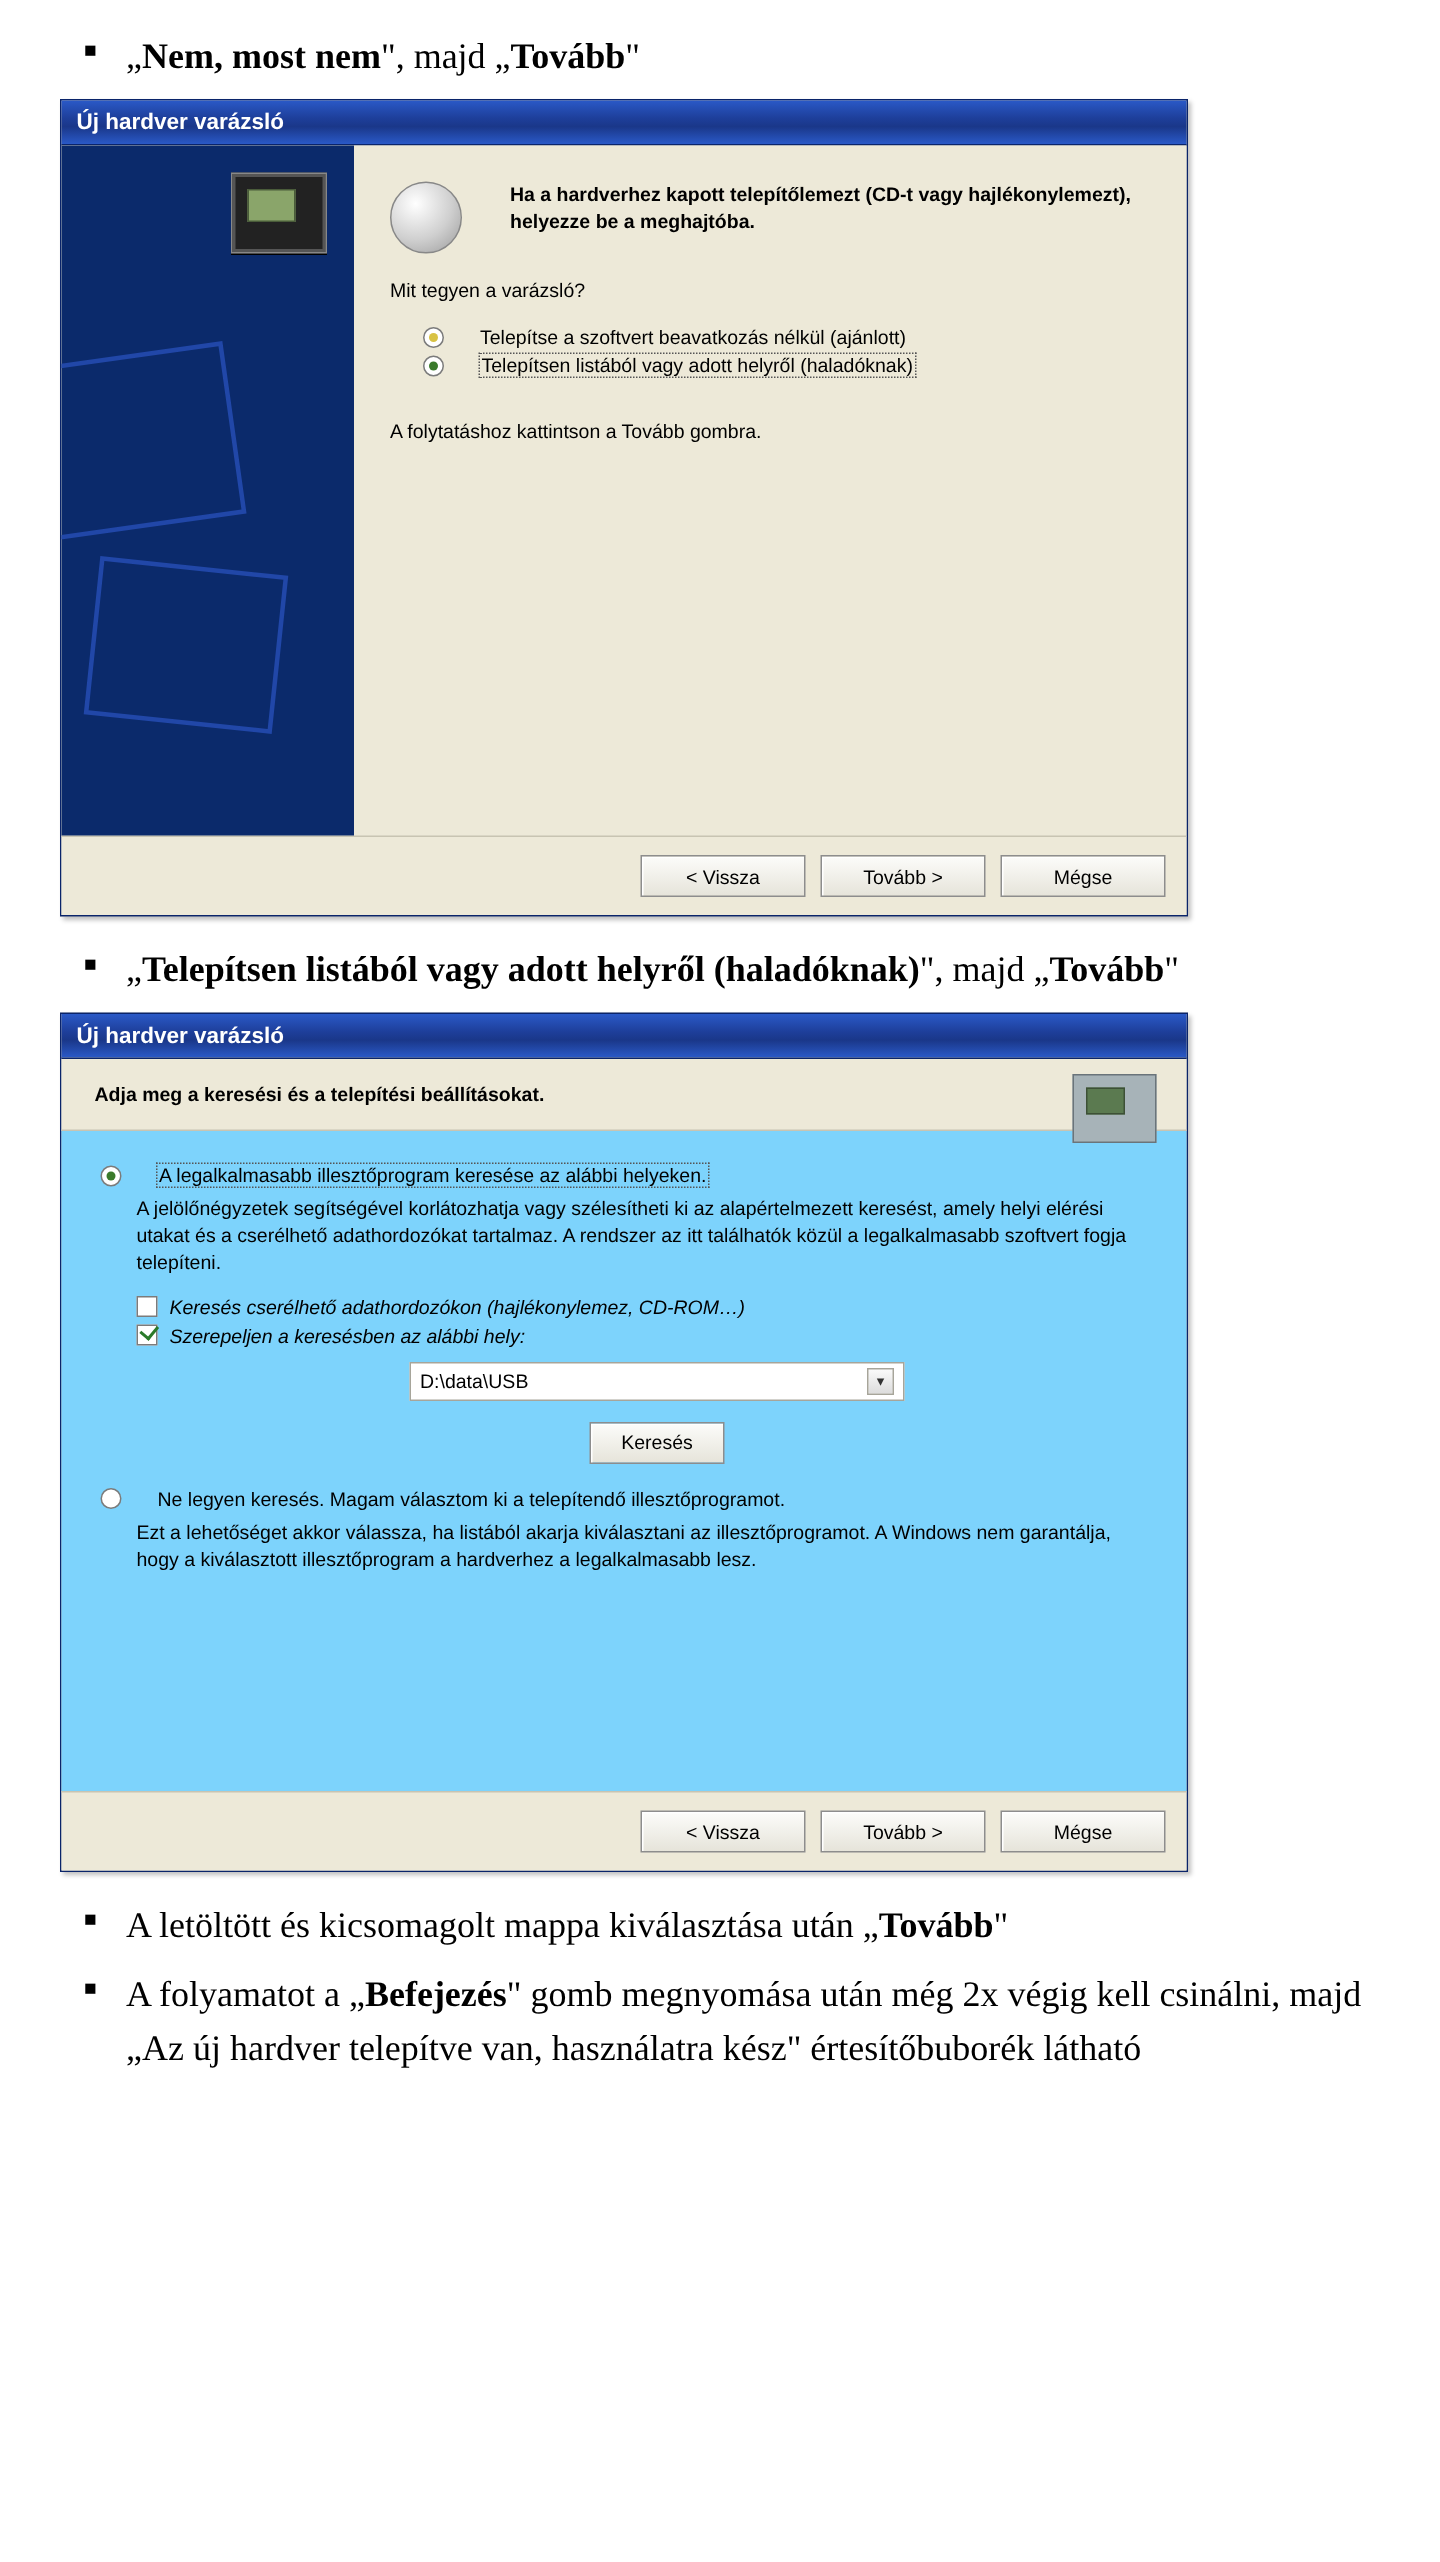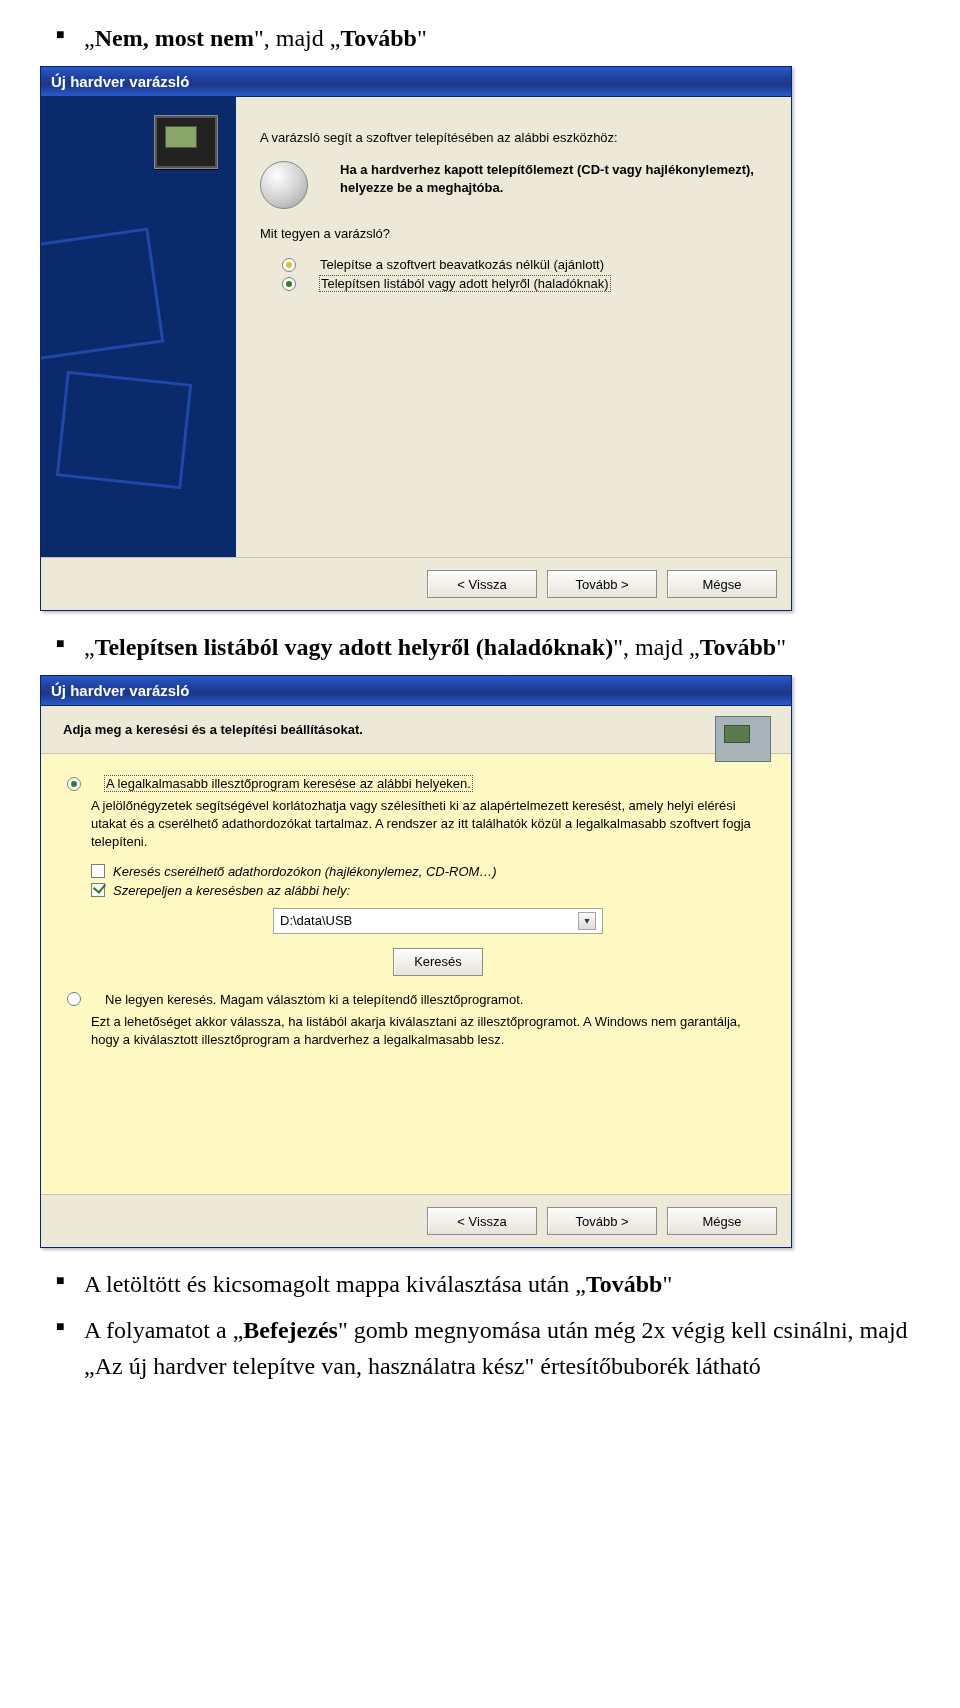--- a/index.html
+++ b/index.html
@@ -132,21 +132,21 @@
   }
   .header-strip .title{ font-weight:bold; margin-bottom:2px;}
   .header-icon{
     position:absolute; right:20px; top:10px;
     width:56px;height:46px;background:#a7b3b8;border:1px solid #6a747a;
   }
   .header-icon::after{
     content:"";position:absolute;left:8px;top:8px;width:24px;height:16px;background:#5b7a50;border:1px solid #3d5036;
   }
   .dialog-body2{
-    background:#fef9c3;
+    background:#7dd3fc;
     padding:18px 26px 12px 26px;
     min-height:440px;
   }
   .section { margin-bottom:16px; }
   .subtext { margin:6px 0 12px 24px; line-height:1.4; }
   .check-row{ display:flex; align-items:center; gap:8px; margin:4px 0 4px 24px;font-style:italic;}
   .checkbox{
     width:14px;height:14px;border:1px solid #7b7b7b;background:#fff;display:inline-block;flex-shrink:0;position:relative;
   }
   .checkbox.checked::after{
@@ -180,36 +180,36 @@
 </ul>
 
 <div class="dialog">
   <div class="titlebar">Új hardver varázsló</div>
   <div class="dialog-body">
     <div class="sidepanel">
       <div class="shapes"></div>
       <div class="device-icon"></div>
     </div>
     <div class="main-panel">
-      <div class="para">A varázsló segít a szoftver telepítésében az alábbi eszközhöz:</div>
       <div class="cd-row">
         <div class="cd-icon"></div>
         <div class="cd-text">Ha a hardverhez kapott telepítőlemezt (CD-t vagy hajlékonylemezt), helyezze be a meghajtóba.</div>
       </div>
       <div class="para">Mit tegyen a varázsló?</div>
       <div class="radios">
         <div class="radio-row">
           <span class="radio inner-yellow"></span>
           <span>Telepítse a szoftvert beavatkozás nélkül (ajánlott)</span>
         </div>
         <div class="radio-row">
           <span class="radio checked"></span>
           <span class="dotted-box">Telepítsen listából vagy adott helyről (haladóknak)</span>
         </div>
       </div>
+      <div class="para" style="margin-top:28px;">A folytatáshoz kattintson a Tovább gombra.</div>
     </div>
   </div>
   <div class="button-row">
     <div class="btn">
         <span class="u" style="text-decoration:none;">&lt; Vissza</span>
       </div>
     <div class="btn">
         <span>Tovább &gt;</span>
       </div>
     <div class="btn">

